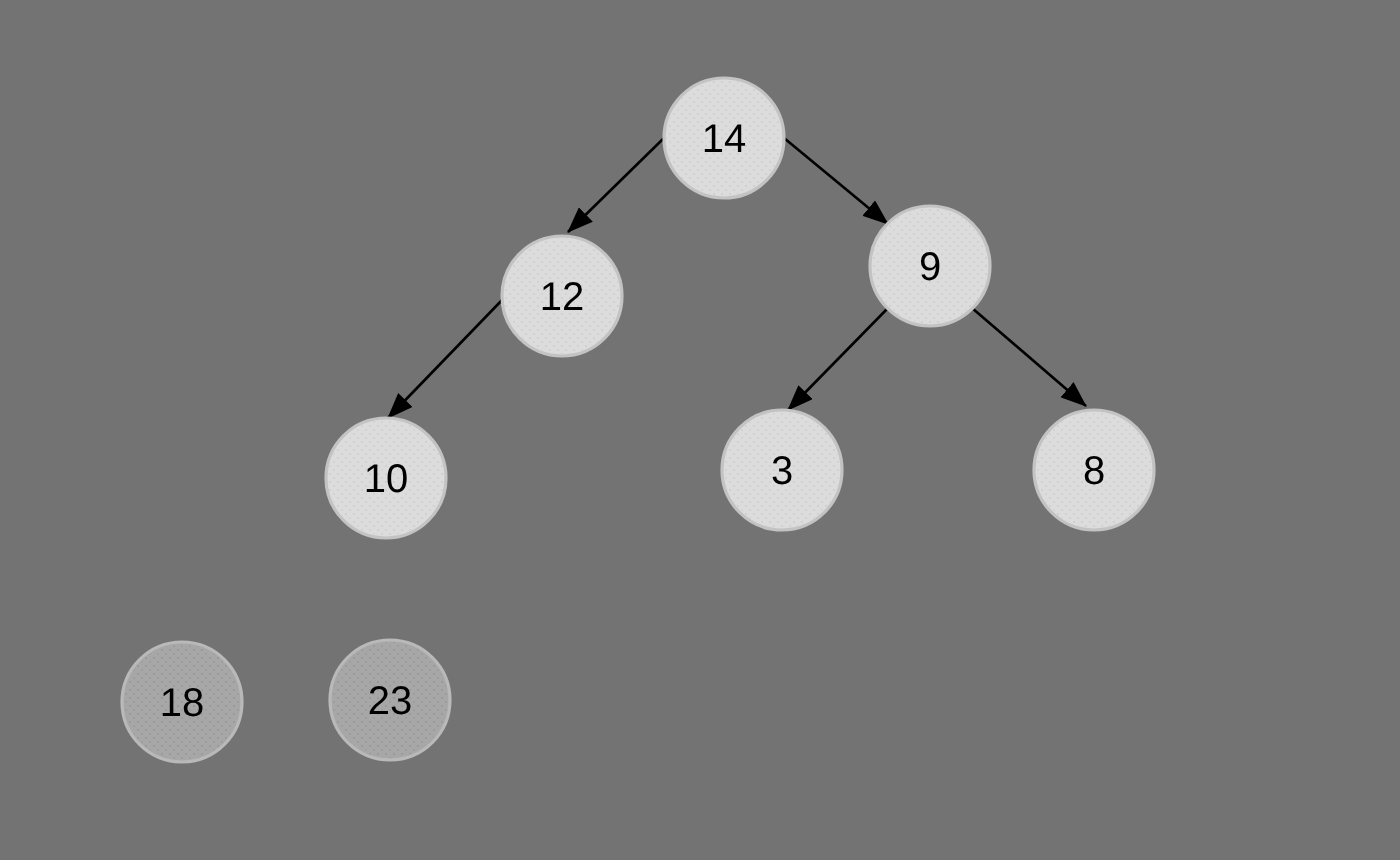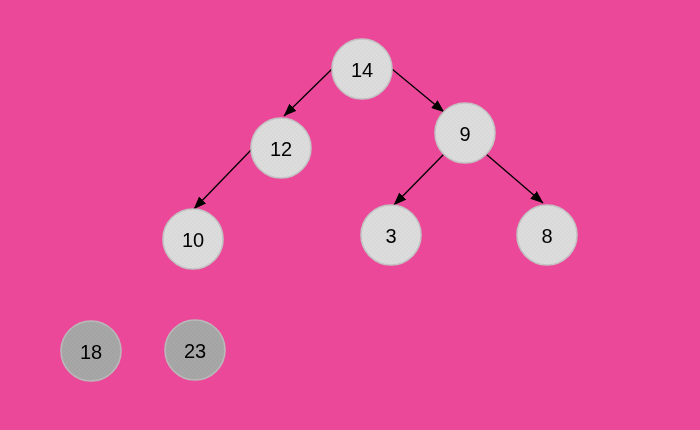--- a/index.html
+++ b/index.html
@@ -5,21 +5,21 @@
   html, body {
     margin: 0;
     padding: 0;
     background: #ffffff;
     font-family: "Liberation Sans", sans-serif;
   }
   .canvas {
     position: relative;
     width: 700px;
     height: 430px;
-    background: #ec4899;
+    background: #737373;
     overflow: hidden;
   }
   svg { display: block; }
   .edge-line {
     fill: none;
     stroke-width: 1.3px;
   }
   .node-label {
     font-family: "Liberation Sans", sans-serif;
     font-size: 20px;

